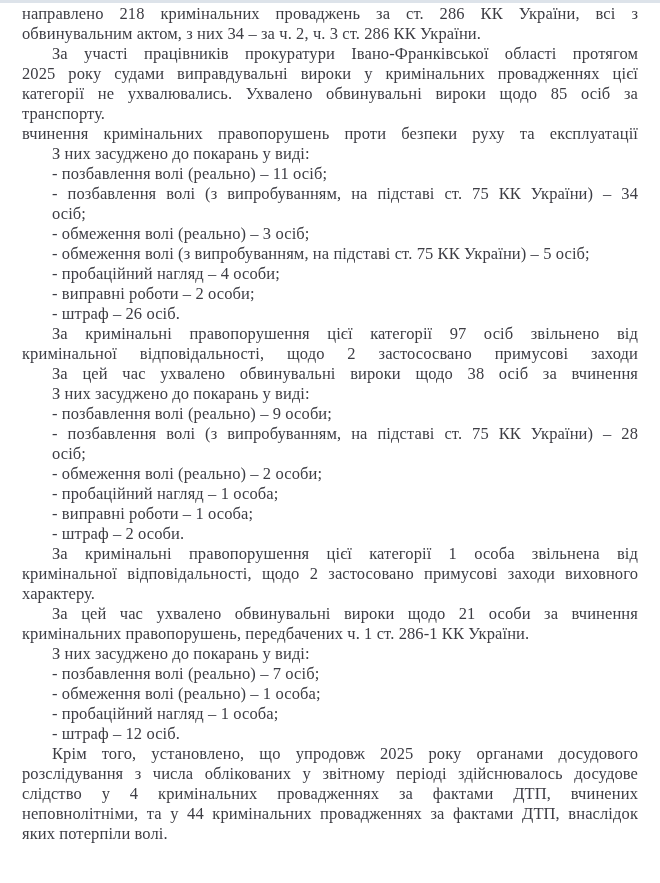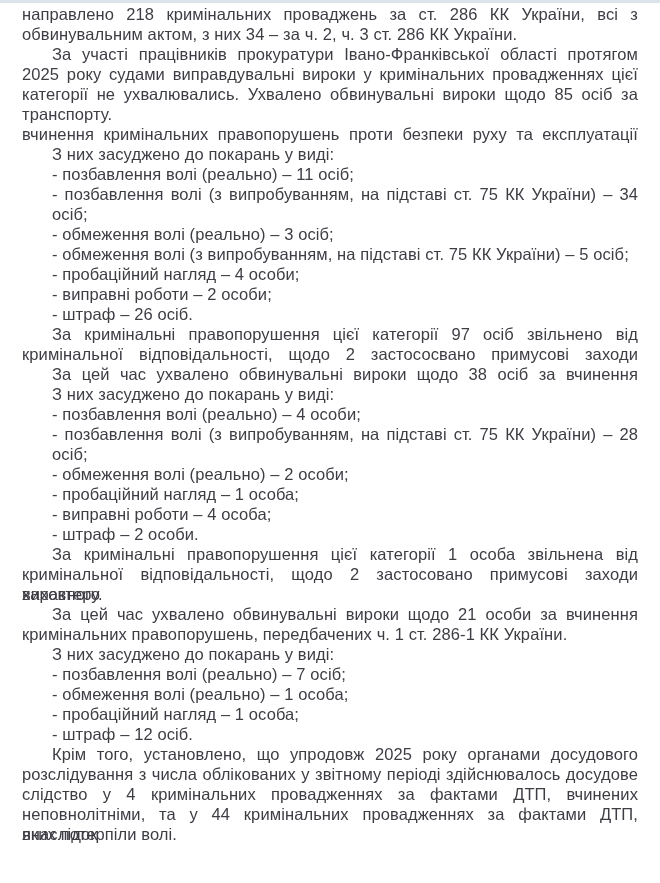--- a/index.html
+++ b/index.html
@@ -7,21 +7,21 @@
     padding: 0;
     background: #ffffff;
   }
   .page {
     position: relative;
     width: 660px;
     height: 883px;
     box-sizing: border-box;
     background: #fefefe;
     overflow: hidden;
-    font-family: Liberation Sans, sans-serif;
+    font-family: Liberation Serif, serif;
     color: #3d3d44;
     padding: 2px 22px 0 22px;
   }
   .top-edge {
     position: absolute;
     top: 0; left: 0;
     width: 660px; height: 3px;
     background: #dde3ea;
   }
   .doc {
@@ -63,26 +63,26 @@
       <div class="line ind">осіб;</div>
       <div class="line ind">- обмеження волі (реально) – 3 осіб;</div>
       <div class="line ind">- обмеження волі (з випробуванням, на підставі ст. 75 КК України) – 5 осіб;</div>
       <div class="line ind">- пробаційний нагляд – 4 особи;</div>
       <div class="line ind">- виправні роботи – 2 особи;</div>
       <div class="line ind">- штраф – 26 осіб.</div>
       <div class="line ind str">За кримінальні правопорушення цієї категорії 97 осіб звільнено від</div>
       <div class="line str">кримінальної відповідальності, щодо 2 застососвано примусові заходи</div>
       <div class="line ind str">За цей час ухвалено обвинувальні вироки щодо 38 осіб за вчинення</div>
       <div class="line ind">З них засуджено до покарань у виді:</div>
-      <div class="line ind">- позбавлення волі (реально) – 4 особи;</div>
+      <div class="line ind">- позбавлення волі (реально) – 9 особи;</div>
       <div class="line ind str">- позбавлення волі (з випробуванням, на підставі ст. 75 КК України) – 28</div>
       <div class="line ind">осіб;</div>
       <div class="line ind">- обмеження волі (реально) – 2 особи;</div>
       <div class="line ind">- пробаційний нагляд – 1 особа;</div>
-      <div class="line ind">- виправні роботи – 4 особа;</div>
+      <div class="line ind">- виправні роботи – 1 особа;</div>
       <div class="line ind">- штраф – 2 особи.</div>
       <div class="line ind str">За кримінальні правопорушення цієї категорії 1 особа звільнена від</div>
       <div class="line str">кримінальної відповідальності, щодо 2 застосовано примусові заходи виховного</div>
       <div class="line">характеру.</div>
       <div class="line ind str">За цей час ухвалено обвинувальні вироки щодо 21 особи за вчинення</div>
       <div class="line">кримінальних правопорушень, передбачених ч. 1 ст. 286-1 КК України.</div>
       <div class="line ind">З них засуджено до покарань у виді:</div>
       <div class="line ind">- позбавлення волі (реально) – 7 осіб;</div>
       <div class="line ind">- обмеження волі (реально) – 1 особа;</div>
       <div class="line ind">- пробаційний нагляд – 1 особа;</div>

